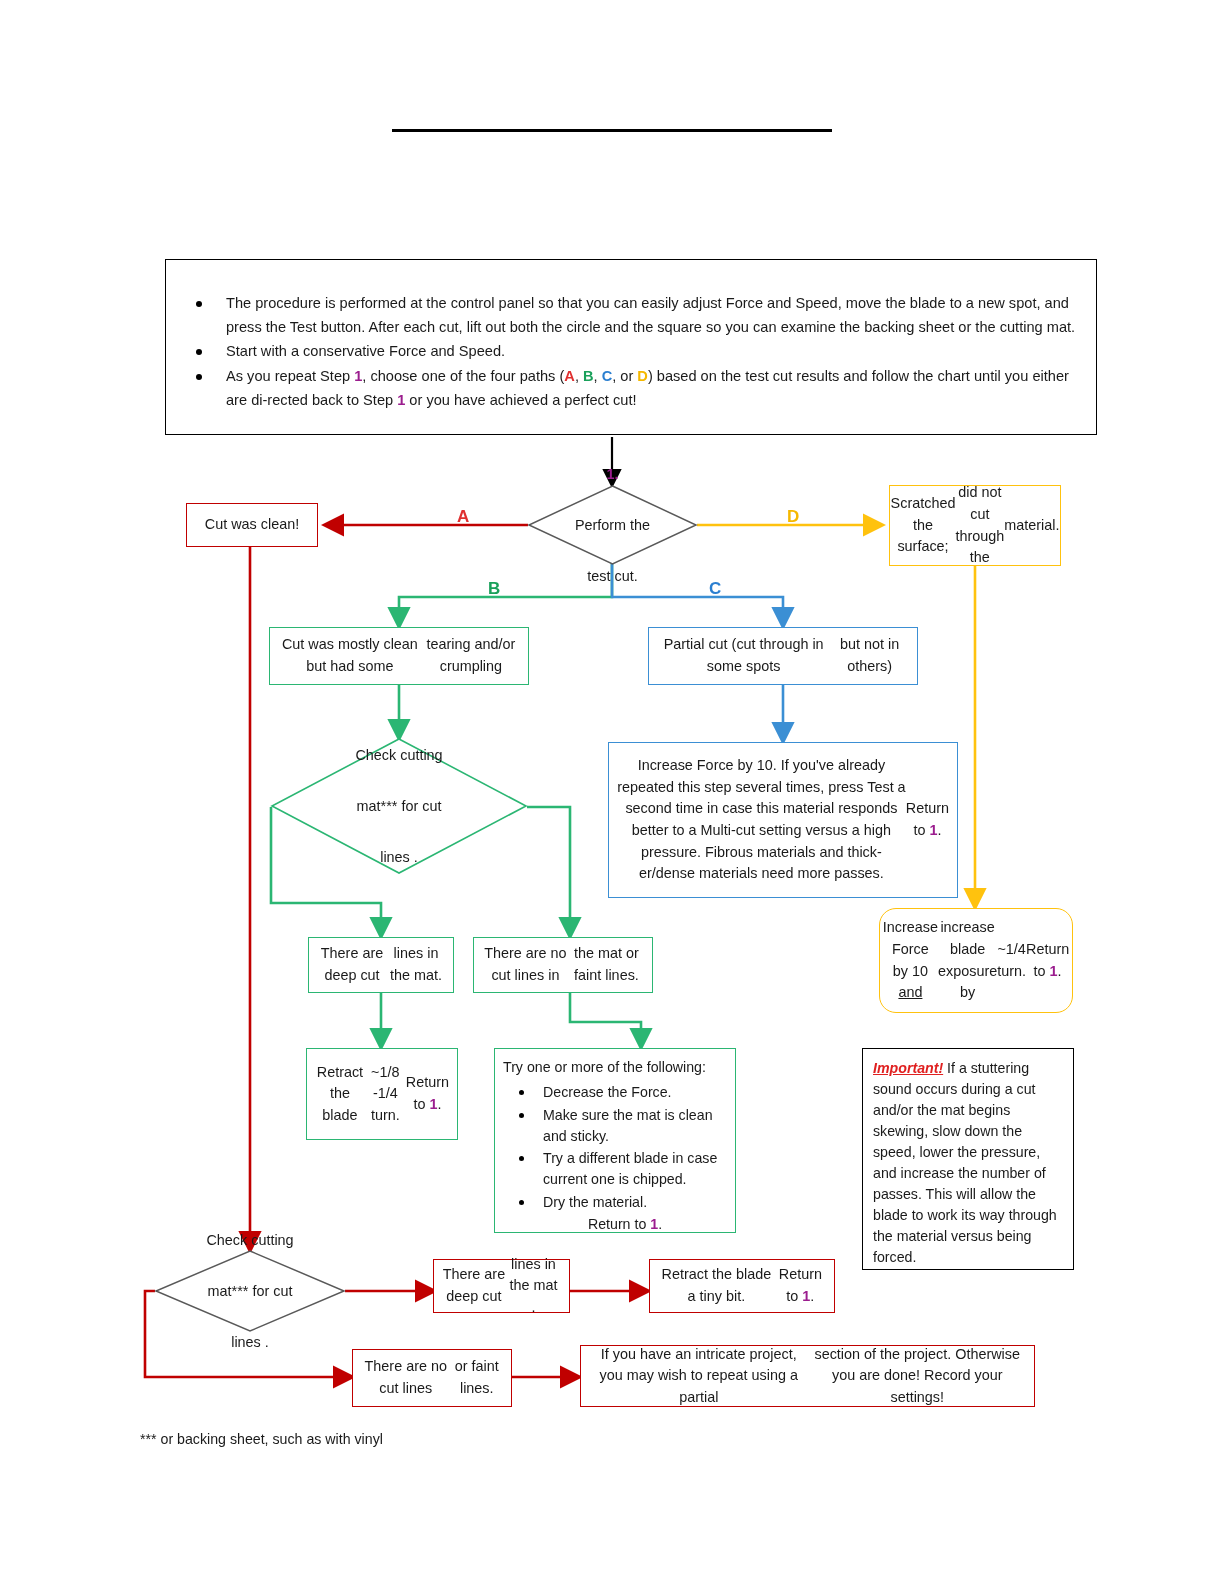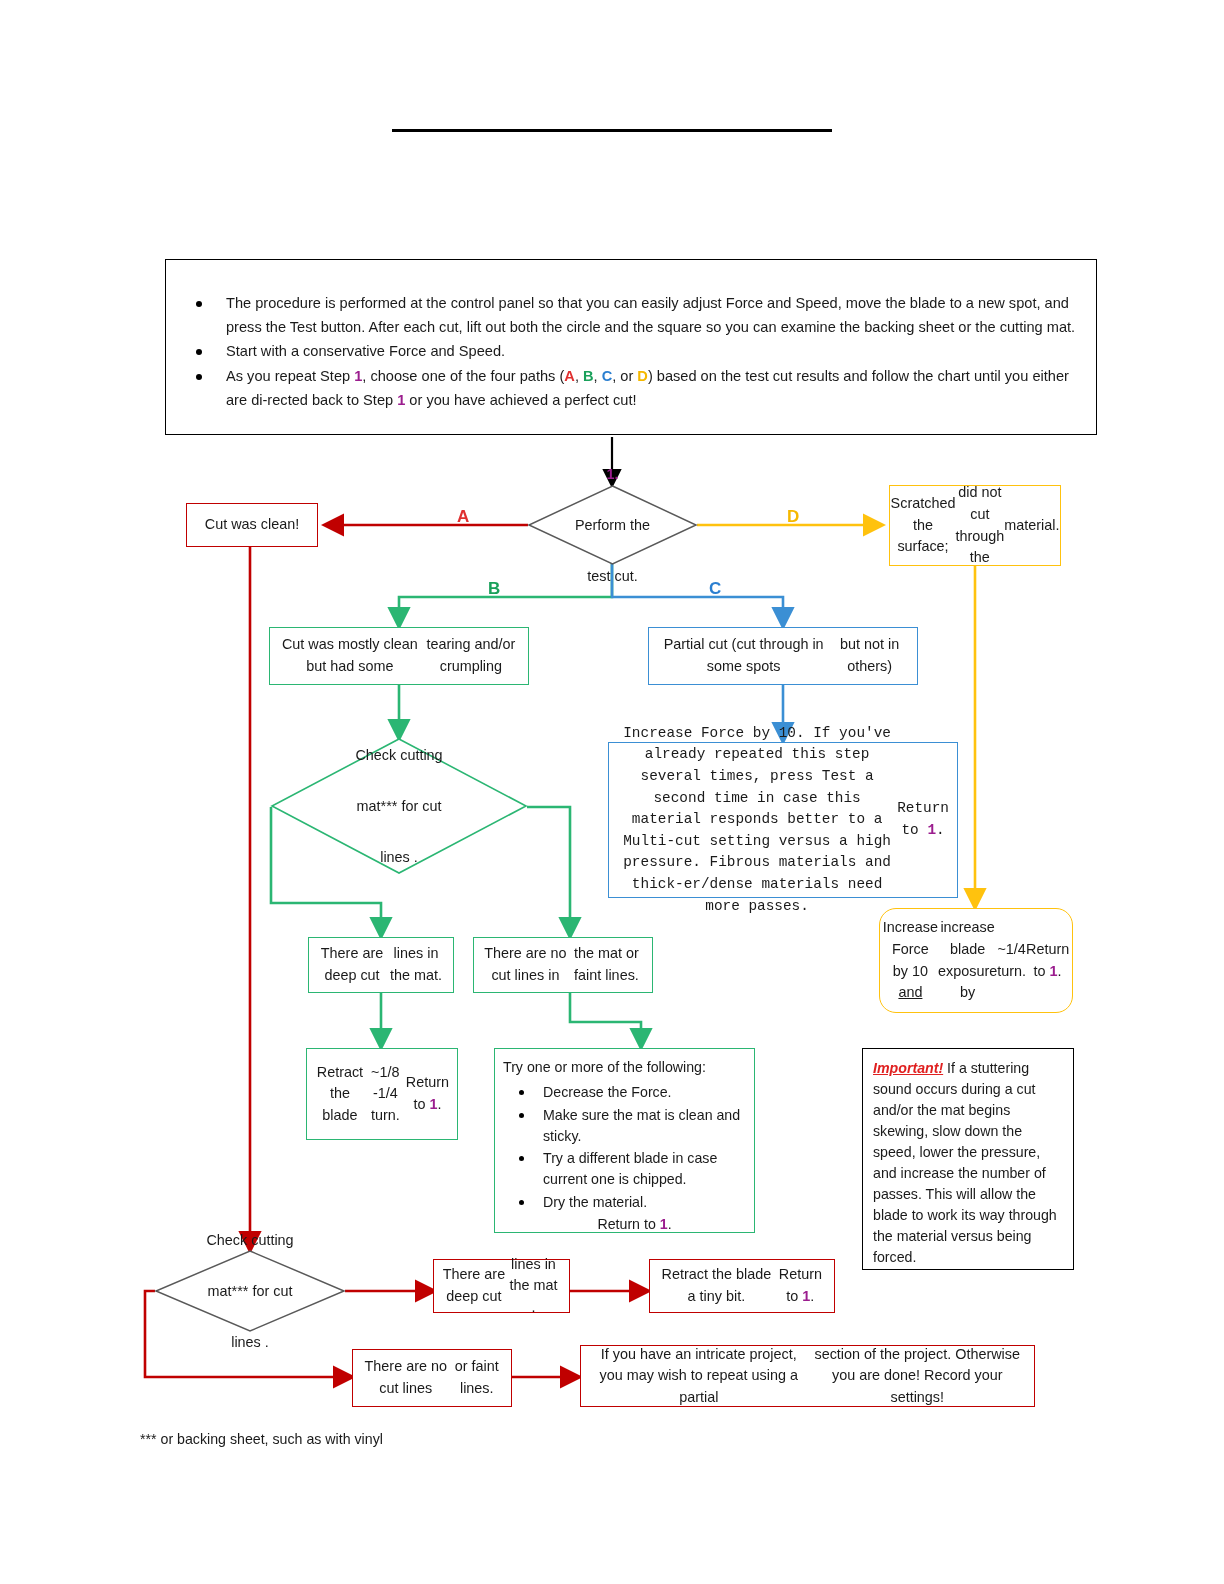--- a/index.html
+++ b/index.html
@@ -157,21 +157,21 @@
     line-height: 1.48;
     text-align: left;
     background: #ffffff;
   }
 
   
   #try-box {
     position: absolute;
     left: 494px;
     top: 1048px;
-    width: 261px;
+    width: 242px;
     height: 185px;
     border: 1.6px solid #2bb673;
     box-sizing: border-box;
     padding: 8px 8px 6px 8px;
     font-size: 14.2px;
     line-height: 1.5;
     text-align: left;
     background: #ffffff;
   }
   #try-box ul {
@@ -317,21 +317,21 @@
     <svg width="256" height="136" viewBox="0 0 256 136" xmlns="http://www.w3.org/2000/svg">
       <polygon points="128,1 255,68 128,135 1,68" fill="#ffffff" stroke="#2bb673" stroke-width="1.6"></polygon>
     </svg>
     <div class="dlabel">
       <p>Check cutting</p>
       <p>mat*** for cut</p>
       <p>lines .</p>
     </div>
   </div>
 
-  <div class="node b-blue" style="left:608px; top:742px; width:350px; height:156px;font-family:Liberation Mono, monospace;">
+  <div class="node b-blue" style="left:608px; top:742px; width:350px; height:156px;">
     <p>Increase Force by 10. If you've already repeated this step several times, press Test a second time in case this material responds better to a Multi-cut setting versus a high pressure. Fibrous materials and thick-er/dense materials need more passes.</p>
     <p><span>Return to </span><span class="step-num">1</span><span>.</span></p>
   </div>
 
   <div class="node b-yellow" style="left:879px; top:908px; width:194px; height:105px;border-radius:17px;">
     <p><span>Increase Force by 10 </span><span class="u">and</span></p>
     <p>increase blade exposure by</p>
     <p>~1/4 turn.</p>
     <p><span>Return to </span><span class="step-num">1</span><span>.</span></p>
   </div>

